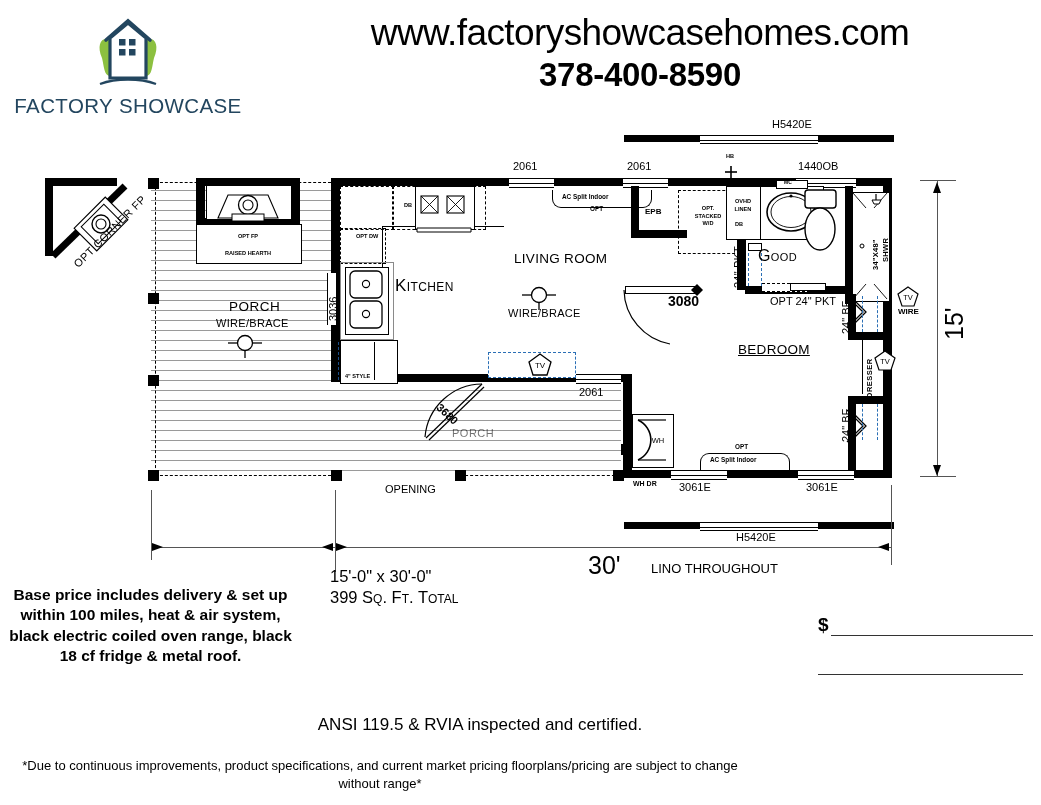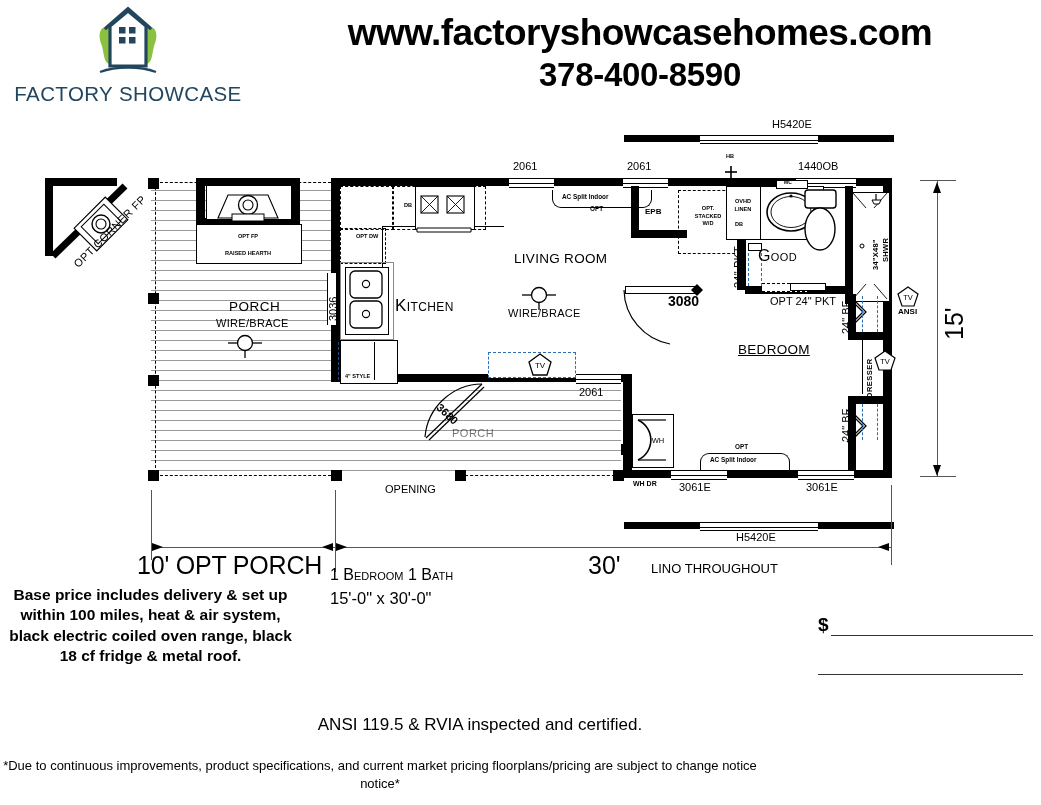--- a/index.html
+++ b/index.html
@@ -8,33 +8,33 @@
     width:1041px;height:805px;
     background:#ffffff;
     font-family:"Liberation Sans", sans-serif;
     color:#000;
     position:relative;
     overflow:hidden;
   }
   .abs{position:absolute;}
 
   
-  #logo-block{left:8px;top:4px;width:240px;height:112px;}
+  #logo-block{left:8px;top:16px;width:240px;height:112px;}
   #logo-mark{position:absolute;left:72px;top:2px;width:96px;height:76px;}
   #logo-name{
     position:absolute;left:0;top:78px;width:240px;text-align:center;
     font-size:20.5px;font-weight:400;letter-spacing:.4px;color:#23465f;
   }
   #logo-sub{
     position:absolute;left:0;top:99px;width:240px;text-align:center;
     font-size:15px;letter-spacing:1.6px;color:#8cc040;font-weight:500;
   }
   #site-url{
     left:290px;top:12px;width:700px;text-align:center;
-    font-size:37px;font-weight:bold;letter-spacing:-.6px;
+    font-size:37px;font-weight:normal;letter-spacing:-.6px;
   }
   #site-phone{
     left:290px;top:56px;width:700px;text-align:center;
     font-size:33px;font-weight:bold;letter-spacing:-.3px;
   }
 
   
   #plan{left:0;top:110px;width:1041px;height:470px;}
 
   .wall{background:#000;position:absolute;}
@@ -286,21 +286,21 @@
       <circle cx="21" cy="17" r="3.6" fill="#fff" stroke="#000" stroke-width="1.1"></circle>
       <circle cx="21" cy="47" r="3.6" fill="#fff" stroke="#000" stroke-width="1.1"></circle>
     </svg>
     <div class="greybox" style="left:340px;top:152px;width:52px;height:76px;"></div>
 
     <div class="thinbox" style="left:340px;top:230px;width:56px;height:42px;"></div>
     <div class="thinline" style="left:374px;top:232px;width:1.3px;height:38px;background:#000;"></div>
     <div class="abs" style="left:338px;top:232px;width:1.3px;height:38px;border-left:1.2px dashed #1a4e8a;"></div>
     <div class="lbl lbl-xs" style="left:345px;top:264px;">4" STYLE</div>
 
-    <div class="lbl lbl-lg sc" style="left:395px;top:167px;font-size:17px;letter-spacing:.4px;margin-top:20px;">Kitchen</div>
+    <div class="lbl lbl-lg sc" style="left:395px;top:167px;font-size:17px;letter-spacing:.4px;">Kitchen</div>
   </div>
 
   <div class="lbl lbl-lg" style="left:514px;top:142px;letter-spacing:.3px;">LIVING ROOM</div>
   <svg class="abs" style="left:522px;top:170px;width:34px;height:30px;">
     <circle cx="17" cy="15" r="7.5" fill="#fff" stroke="#000" stroke-width="1.3"></circle>
     <line x1="0" y1="15" x2="9" y2="15" stroke="#000" stroke-width="1.3"></line>
     <line x1="25" y1="15" x2="34" y2="15" stroke="#000" stroke-width="1.3"></line>
     <line x1="17" y1="23" x2="17" y2="30" stroke="#000" stroke-width="1.3"></line>
   </svg>
   <div class="lbl lbl-md" style="left:508px;top:198px;letter-spacing:.3px;">WIRE/BRACE</div>
@@ -406,21 +406,21 @@
   <div class="lbl lbl-xs rot90" style="left:866px;top:288px;font-size:7.5px;letter-spacing:.5px;">DRESSER</div>
   <svg class="abs" style="left:874px;top:240px;width:22px;height:22px;">
     <polygon points="11,1 21,8 17,20 5,20 1,8" fill="#fff" stroke="#000" stroke-width="1.2"></polygon>
     <text x="11" y="14" font-size="7.5" text-anchor="middle" font-family="Liberation Sans, sans-serif">TV</text>
   </svg>
 
   <svg class="abs" style="left:897px;top:176px;width:22px;height:22px;">
     <polygon points="11,1 21,8 17,20 5,20 1,8" fill="#fff" stroke="#000" stroke-width="1.2"></polygon>
     <text x="11" y="14" font-size="7.5" text-anchor="middle" font-family="Liberation Sans, sans-serif">TV</text>
   </svg>
-  <div class="lbl lbl-xs" style="left:898px;top:198px;font-size:8px;">ANSI</div>
+  <div class="lbl lbl-xs" style="left:898px;top:198px;font-size:8px;">WIRE</div>
 
   <div class="abs" style="left:700px;top:343px;width:88px;height:16px;border:1px solid #000;border-bottom:none;border-radius:9px 9px 0 0;background:#fff;"></div>
   <div class="lbl lbl-xs" style="left:735px;top:334px;font-size:6.4px;">OPT</div>
   <div class="lbl lbl-xs" style="left:710px;top:347px;font-size:6.4px;">AC Split Indoor</div>
 
   <div class="win" style="left:671px;top:360px;width:56px;height:8px;"></div>
   <div class="lbl lbl-md" style="left:679px;top:372px;">3061E</div>
   <div class="win" style="left:798px;top:360px;width:56px;height:8px;"></div>
   <div class="lbl lbl-md" style="left:806px;top:372px;">3061E</div>
 
@@ -448,34 +448,33 @@
   <div class="dimvert" style="left:151px;top:380px;height:70px;"></div>
   <div class="dimvert" style="left:335px;top:380px;height:82px;"></div>
   <div class="dimvert" style="left:891px;top:375px;height:80px;"></div>
   <div class="dimline" style="left:151px;top:437px;width:184px;"></div>
   <div class="arrowR" style="left:152px;top:433px;"></div>
   <div class="arrowL" style="left:322px;top:433px;"></div>
   <div class="dimline" style="left:335px;top:437px;width:556px;"></div>
   <div class="arrowR" style="left:336px;top:433px;"></div>
   <div class="arrowL" style="left:878px;top:433px;"></div>
 
-  <div class="lbl" style="left:137px;top:443px;font-size:25px;letter-spacing:-.2px;">10' OPT PORCH</div>
   <div class="lbl" style="left:588px;top:443px;font-size:25px;">30'</div>
   <div class="lbl lbl-md" style="left:651px;top:452px;font-size:13px;">LINO THROUGHOUT</div>
 </div>
 
 <div class="abs" id="base-price">Base price includes delivery &amp; set up within  100 miles, heat &amp; air system, black electric coiled oven range, black  18 cf fridge &amp; metal roof.</div>
 
 <div class="abs" id="model-block">
-  <div id="model-beds">1 Bedroom  1 Bath</div>
   <div id="model-size">15'-0" x 30'-0"</div>
+  <div id="model-sqft">399 Sq. Ft. Total</div>
 </div>
 
 <div class="abs" id="ansi">ANSI 119.5 &amp; RVIA inspected and certified.</div>
-<div class="abs" id="disclaimer">*Due to continuous improvements, product specifications, and current market pricing floorplans/pricing are subject to change notice notice*</div>
+<div class="abs" id="disclaimer">*Due to continuous improvements, product specifications, and current market pricing floorplans/pricing are subject to change without range*</div>
 
 <div class="abs" id="price-block">
   <div id="dollar-row">
     <span>$</span>
     <span id="dollar-line"></span>
   </div>
   <div id="good-till-line"></div>
 </div>
 
 </body></html>

